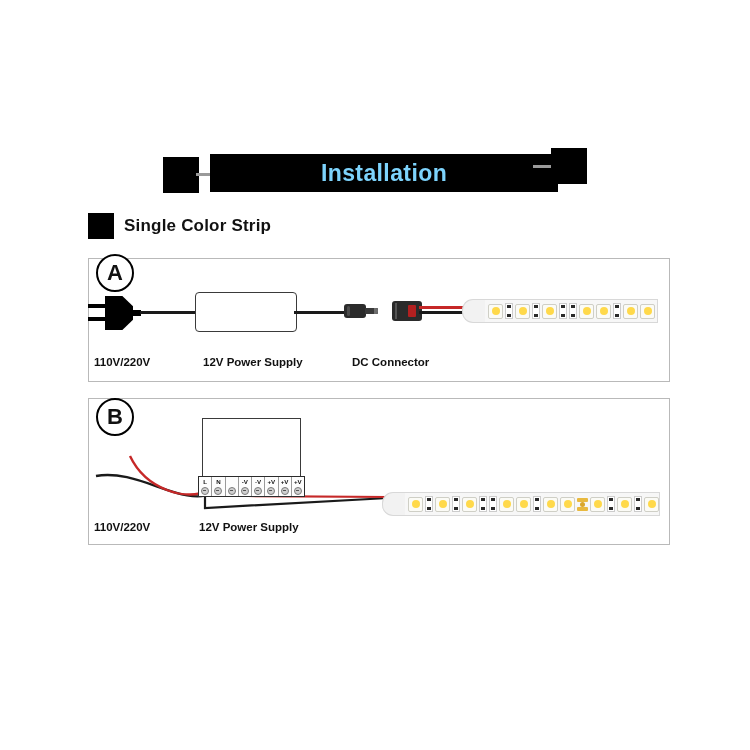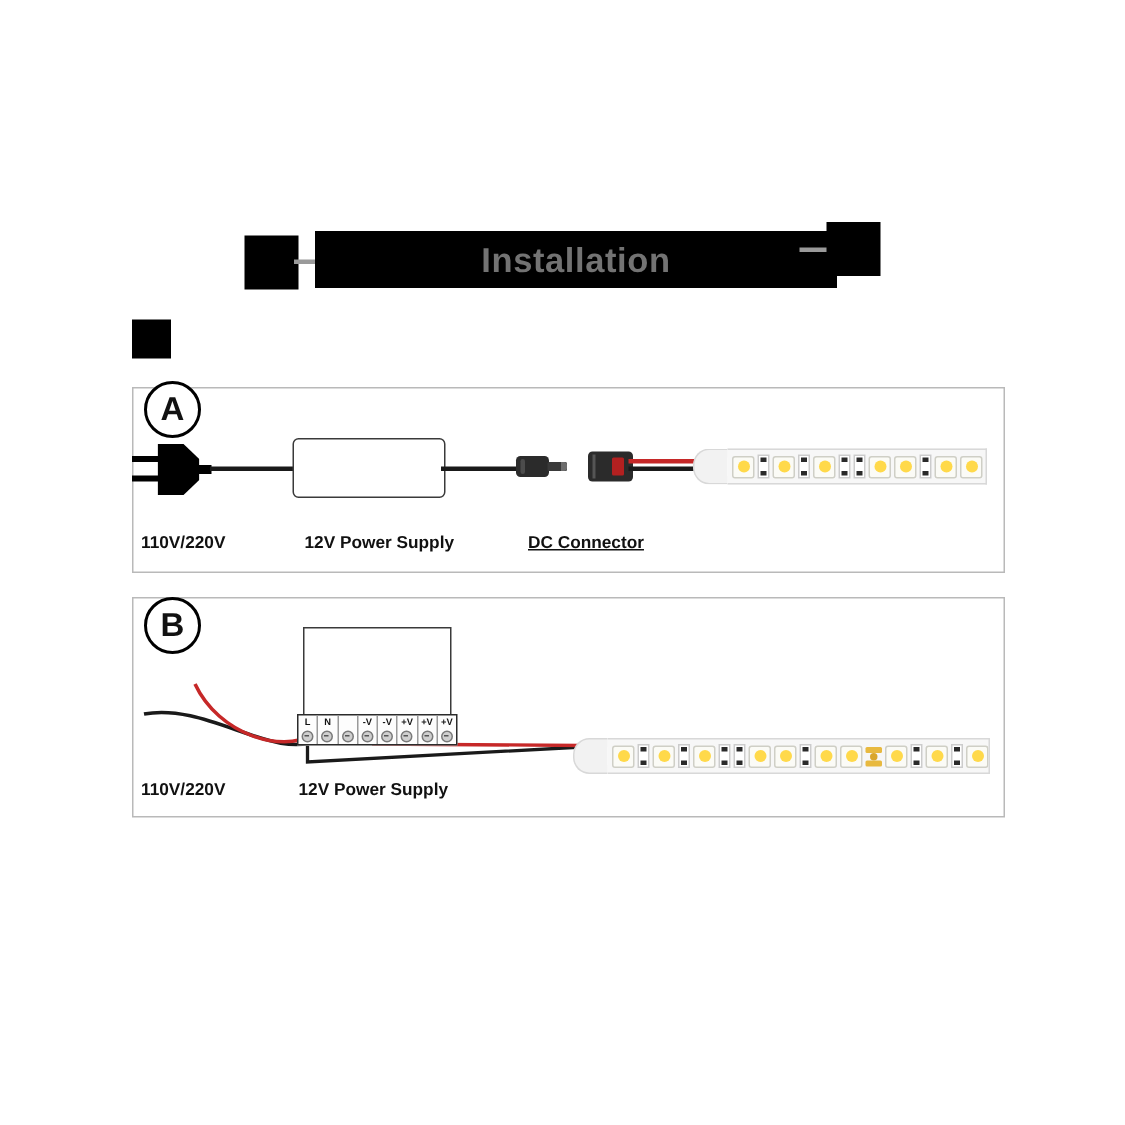--- a/index.html
+++ b/index.html
@@ -16,21 +16,21 @@
   
   .banner{position:absolute;left:163px;top:148px;width:424px;height:48px;}
   .banner-cap{position:absolute;background:#000000;width:36px;height:36px;}
   .banner-cap.left{left:0px;top:9px;}
   .banner-cap.right{left:388px;top:0px;}
   .banner-rod{position:absolute;background:#9a9a9a;height:3px;}
   .banner-rod.left{left:33px;top:25px;width:20px;}
   .banner-rod.right{left:370px;top:17px;width:22px;}
   .banner-bar{position:absolute;left:47px;top:6px;width:348px;height:38px;background:#000000;
               display:flex;align-items:center;justify-content:center;}
-  .banner-bar span{color:#737373;font-size:23px;font-weight:bold;letter-spacing:.4px;}
+  .banner-bar span{color:#7dd3fc;font-size:23px;font-weight:bold;letter-spacing:.4px;}
 
   
   .section-head{position:absolute;left:88px;top:213px;display:flex;align-items:center;gap:10px;}
   .section-swatch{width:26px;height:26px;background:#000000;}
   .section-head .txt{font-size:17px;font-weight:bold;letter-spacing:.2px;}
 
   
   .panel{position:absolute;border:1px solid #b9b9b9;background:#ffffff;}
   #panel-a{left:88px;top:258px;width:580px;height:122px;}
   #panel-b{left:88px;top:398px;width:580px;height:145px;}
@@ -39,21 +39,21 @@
          background:#ffffff;border:2.5px solid #000000;
          display:flex;align-items:center;justify-content:center;
          font-size:22px;font-weight:bold;line-height:1;z-index:6;}
   #badge-a{left:96px;top:254px;}
   #badge-b{left:96px;top:398px;}
 
   
   .cap{position:absolute;font-size:11.5px;font-weight:bold;white-space:nowrap;text-align:center;}
   #cap-a1{left:94px;top:356px;}
   #cap-a2{left:203px;top:356px;}
-  #cap-a3{left:352px;top:356px;text-decoration:underline;}
+  #cap-a3{left:352px;top:356px;}
   #cap-b1{left:94px;top:521px;}
   #cap-b2{left:199px;top:521px;}
 
   
   .plug{position:absolute;left:88px;top:296px;width:60px;height:34px;}
   .plug .prong{position:absolute;background:#000000;width:18px;height:4px;left:0;}
   .plug .prong.p1{top:8px;}
   .plug .prong.p2{top:21px;}
   .plug .body{position:absolute;left:17px;top:0px;width:28px;height:34px;background:#000000;
               clip-path:polygon(0% 0%,62% 0%,100% 30%,100% 70%,62% 100%,0% 100%);}
@@ -132,20 +132,21 @@
     <div class="banner-rod left"></div>
     <div class="banner-bar">
       <span>Installation</span>
     </div>
     <div class="banner-rod right"></div>
     <div class="banner-cap right"></div>
   </div>
 
   <div class="section-head">
     <div class="section-swatch"></div>
+    <div class="txt">Single Color Strip</div>
   </div>
 
   <div class="panel" id="panel-a"></div>
   <div class="badge" id="badge-a">A</div>
 
   <div class="plug">
     <div class="prong p1"></div>
     <div class="prong p2"></div>
     <div class="body"></div>
     <div class="neck"></div>

